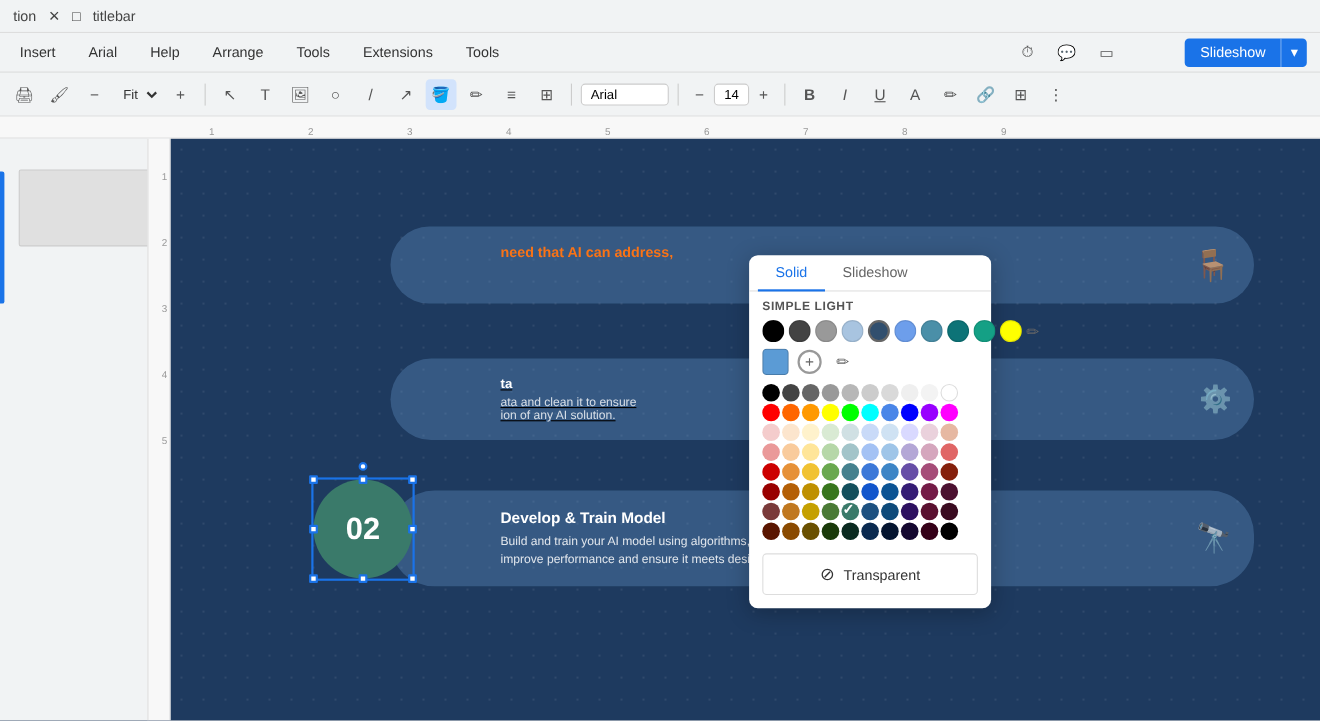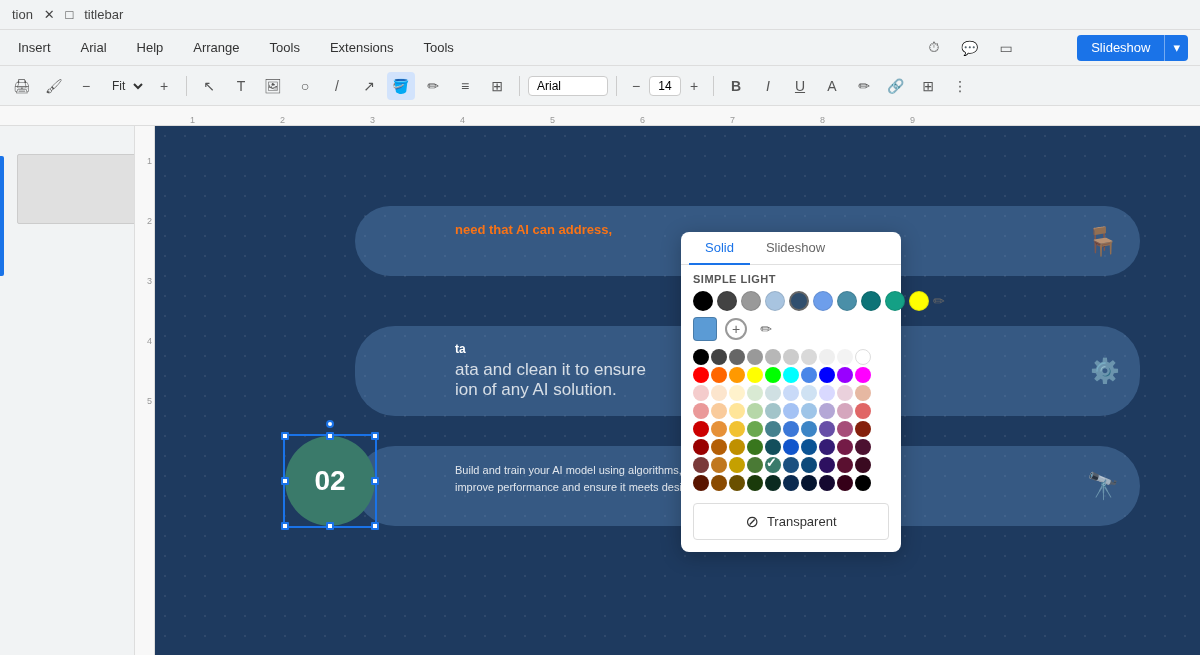--- a/index.html
+++ b/index.html
@@ -506,32 +506,33 @@
         <div style="background:rgba(100,149,200,0.35);border-radius:40px;padding:16px 80px 16px 100px;min-height:70px;position:relative;">
           <div style="color:#f97316;font-size:13px;font-weight:600;margin-bottom:12px;">need that AI can address,</div>
           <div style="position:absolute;right:20px;top:50%;transform:translateY(-50%);color:rgba(255,255,255,0.7);font-size:28px;">🪑</div>
         </div>
       </div>
 
       
 
       
       <div style="position:absolute;left:200px;top:200px;right:60px;">
-        <div style="background:rgba(100,149,200,0.35);border-radius:40px;padding:16px 80px 16px 100px;min-height:70px;position:relative;">
+        <div style="background:rgba(100,149,200,0.35);border-radius:40px;padding:16px 80px 16px 100px;min-height:70px;position:relative;text-decoration:underline;">
           <div style="color:white;font-size:12px;font-weight:600;margin-bottom:4px;">ta</div>
-          <div style="color:rgba(255,255,255,0.8);font-size:17px;">ata and clean it to ensure<br>ion of any AI solution.</div>
+          <div style="color:rgba(255,255,255,0.8);font-size:11px;">ata and clean it to ensure<br>ion of any AI solution.</div>
           <div style="position:absolute;right:20px;top:50%;transform:translateY(-50%);color:rgba(255,255,255,0.7);font-size:24px;">⚙️</div>
         </div>
       </div>
 
       
 
       
       <div style="position:absolute;left:200px;top:320px;right:60px;">
         <div style="background:rgba(100,149,200,0.35);border-radius:40px;padding:16px 80px 16px 100px;min-height:80px;position:relative;">
+          <div style="color:white;font-size:14px;font-weight:700;margin-bottom:6px;">Develop &amp; Train Model</div>
           <div style="color:rgba(255,255,255,0.85);font-size:11px;line-height:1.5;">Build and train your AI model using algorithms, iterating to<br>improve performance and ensure it meets desired outcomes.</div>
           <div style="position:absolute;right:20px;top:50%;transform:translateY(-50%);color:rgba(255,255,255,0.7);font-size:26px;">🔭</div>
         </div>
       </div>
 
       
       <div style="position:relative;display:inline-block;left:130px;top:310px;">
         <div class="slide-circle" style="background:#3a7a6a;width:90px;height:90px;position:relative;">02</div>
         
         <div class="selection-box" style="top:-2px;left:-2px;width:94px;height:94px;">

